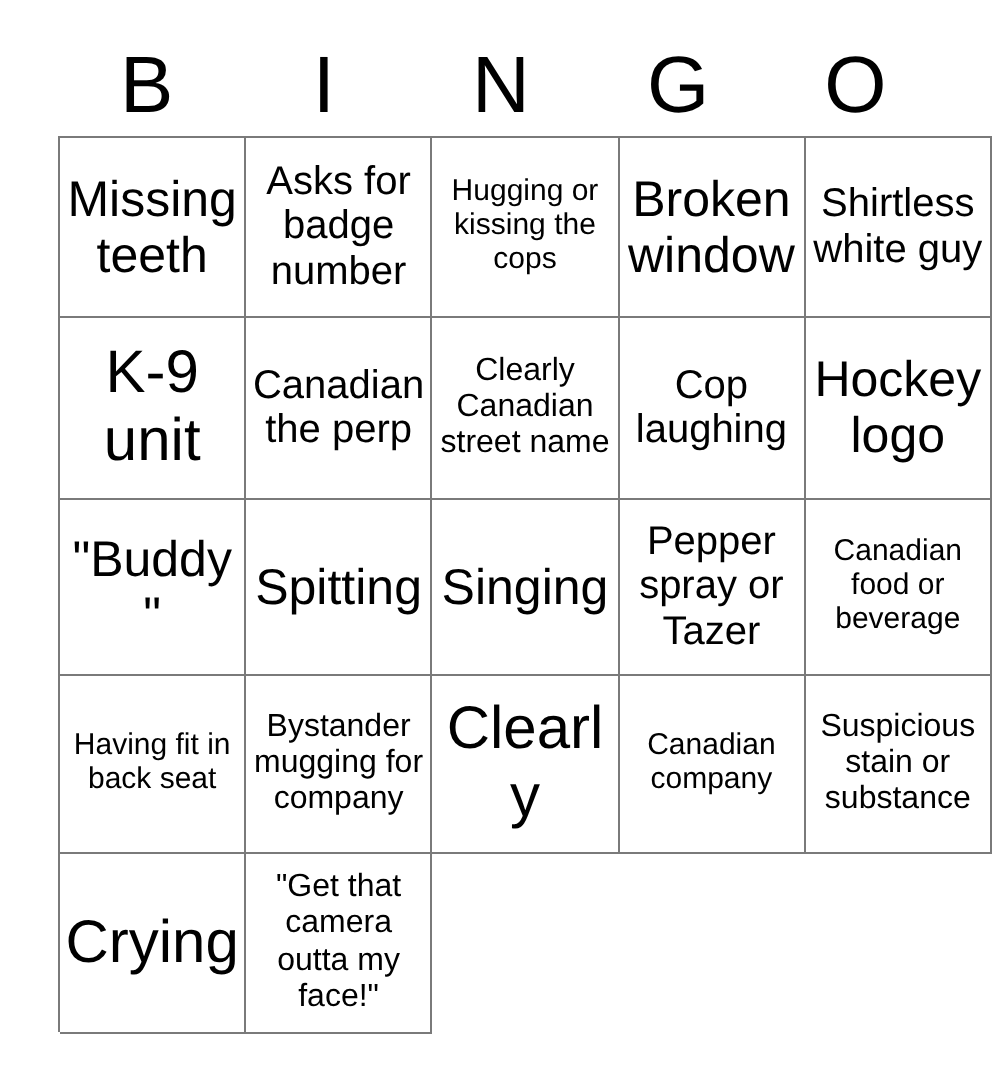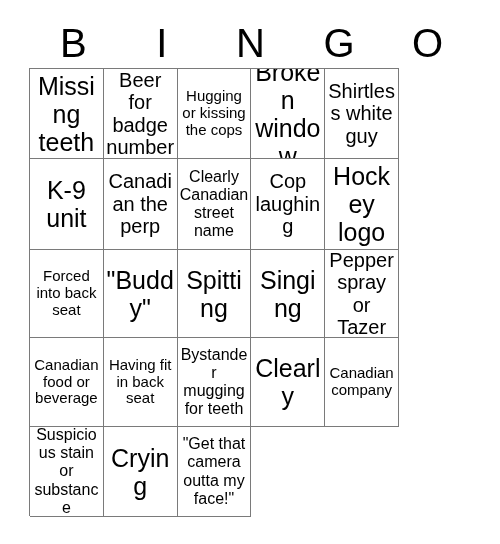--- a/index.html
+++ b/index.html
@@ -42,21 +42,21 @@
     letter-spacing: 0;
     color: #000000;
     user-select: none;
   }
 
   
   #bingo-grid {
     position: absolute;
     left: 29px;
     top: 68px;
-    width: 370px;
+    width: 467px;
     height: 448px;
     display: grid;
     grid-template-columns: repeat(5, 1fr);
     grid-template-rows: 90px 91px 88px 89px 90px;
     border-top: 1px solid #7a7a7a;
     border-left: 1px solid #7a7a7a;
     box-sizing: border-box;
   }
 
   .bingo-cell {
@@ -75,21 +75,21 @@
   .cell-text {
     display: block;
     width: 100%;
     text-align: center;
     line-height: 1.12;
     word-break: break-word;
     hyphens: none;
   }
 
   
-  .fs-xl   { font-size: 25px; justify-content: center; }
+  .fs-xl   { font-size: 30px; justify-content: center; }
   .fs-lg   { font-size: 25px; }
   .fs-md   { font-size: 20px; }
   .fs-sm   { font-size: 15px; }
   .fs-xs   { font-size: 16px; }
 
   
   .fs-xs .cell-text,
   .cell-text.tight { line-height: 1.14; }
 </style>
 </head>
@@ -103,21 +103,21 @@
     <div class="header-letter">N</div>
     <div class="header-letter">G</div>
     <div class="header-letter">O</div>
   </div>
 
   <div id="bingo-grid">
       <div class="bingo-cell fs-lg">
         <span class="cell-text">Missing teeth</span>
       </div>
       <div class="bingo-cell fs-md">
-        <span class="cell-text">Beer for badge number</span>
+        <span class="cell-text">Asks for badge number</span>
       </div>
       <div class="bingo-cell fs-sm">
         <span class="cell-text">Hugging or kissing the cops</span>
       </div>
       <div class="bingo-cell fs-lg">
         <span class="cell-text">Broken window</span>
       </div>
       <div class="bingo-cell fs-md">
         <span class="cell-text">Shirtless white guy</span>
       </div>
@@ -129,43 +129,40 @@
       </div>
       <div class="bingo-cell fs-xs">
         <span class="cell-text">Clearly Canadian street name</span>
       </div>
       <div class="bingo-cell fs-md">
         <span class="cell-text">Cop laughing</span>
       </div>
       <div class="bingo-cell fs-lg">
         <span class="cell-text">Hockey logo</span>
       </div>
-      <div class="bingo-cell fs-sm">
-        <span class="cell-text">Forced into back seat</span>
-      </div>
       <div class="bingo-cell fs-lg">
         <span class="cell-text">"Buddy"</span>
       </div>
       <div class="bingo-cell fs-lg">
         <span class="cell-text">Spitting</span>
       </div>
       <div class="bingo-cell fs-lg">
         <span class="cell-text">Singing</span>
       </div>
       <div class="bingo-cell fs-md">
         <span class="cell-text">Pepper spray or Tazer</span>
       </div>
       <div class="bingo-cell fs-sm">
         <span class="cell-text">Canadian food or beverage</span>
       </div>
       <div class="bingo-cell fs-sm">
         <span class="cell-text">Having fit in back seat</span>
       </div>
       <div class="bingo-cell fs-xs">
-        <span class="cell-text">Bystander mugging for teeth</span>
+        <span class="cell-text">Bystander mugging for company</span>
       </div>
       <div class="bingo-cell fs-xl">
         <span class="cell-text">Clearly</span>
       </div>
       <div class="bingo-cell fs-sm">
         <span class="cell-text">Canadian company</span>
       </div>
       <div class="bingo-cell fs-xs">
         <span class="cell-text">Suspicious stain or substance</span>
       </div>

